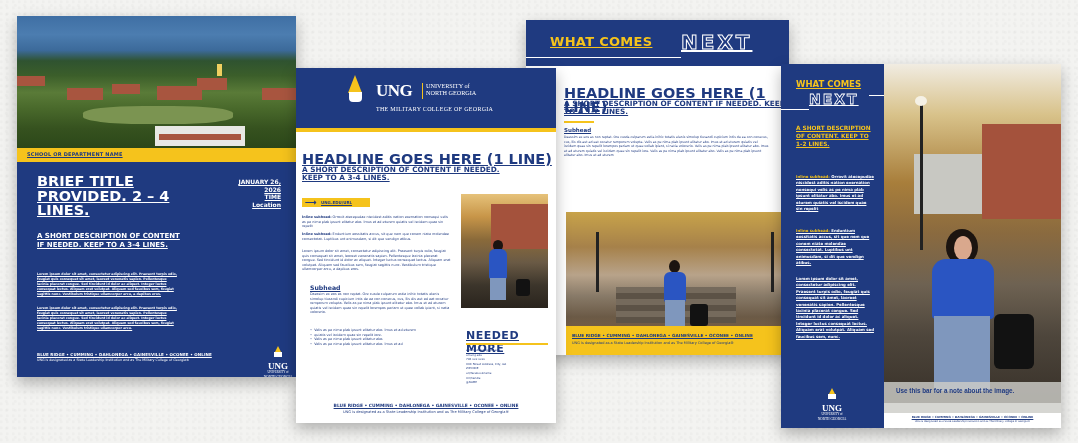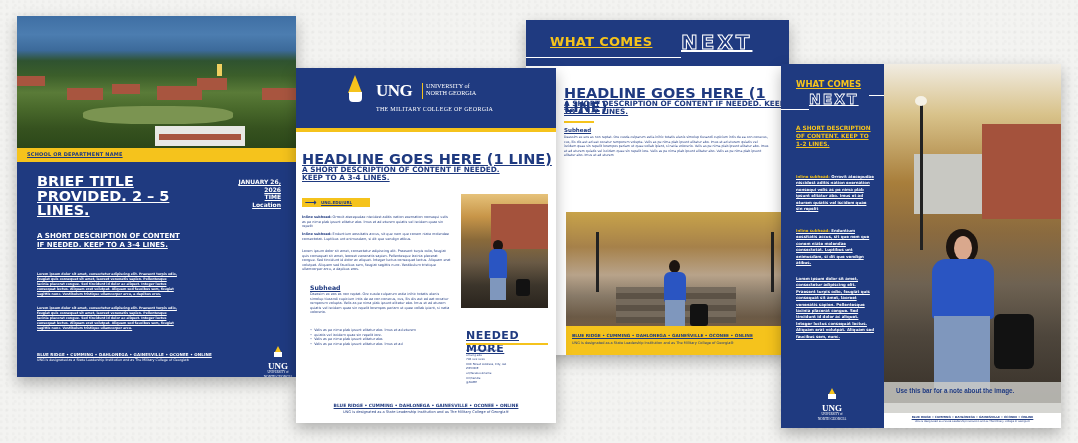--- a/index.html
+++ b/index.html
@@ -146,21 +146,21 @@
     <div class="b" style="left:180px;top:62px;width:30px;height:12px;"></div>
     <div class="b" style="left:245px;top:72px;width:34px;height:12px;"></div>
     <div class="lawn"></div>
     <div class="spire"></div>
     <div class="w" style="left:138px;top:110px;width:90px;height:20px;"></div>
     <div class="b" style="left:142px;top:118px;width:82px;height:6px;"></div>
   </div>
   <div class="dept-bar">
     <span class="hv">SCHOOL OR DEPARTMENT NAME</span>
   </div>
-  <div class="title hv">BRIEF TITLE PROVIDED. 2 – 5 LINES.</div>
+  <div class="title hv">BRIEF TITLE PROVIDED. 2 – 4 LINES.</div>
   <div class="date hv">
     <div>JANUARY 26,</div>
     <div>2026</div>
     <div>TIME</div>
     <div>Location</div>
   </div>
   <div class="desc hv">A SHORT DESCRIPTION OF CONTENT IF NEEDED. KEEP TO A 3-4 LINES.</div>
   <div class="lorem l1 hv">Lorem ipsum dolor sit amet, consectetur adipiscing elit. Praesent turpis odio, feugiat quis consequat sit amet, laoreet venenatis sapien. Pellentesque lacinia placerat congue. Sed tincidunt id dolor ac aliquet. Integer luctus consequat lectus. Aliquam erat volutpat. Aliquam sed faucibus sem, feugiat sagittis nunc. Vestibulum tristique ullamcorper arcu, a dapibus eros.</div>
   <div class="lorem l2 hv">Lorem ipsum dolor sit amet, consectetur adipiscing elit. Praesent turpis odio, feugiat quis consequat sit amet, laoreet venenatis sapien. Pellentesque lacinia placerat congue. Sed tincidunt id dolor ac aliquet. Integer luctus consequat lectus. Aliquam erat volutpat. Aliquam sed faucibus sem, feugiat sagittis nunc. Vestibulum tristique ullamcorper arcu.</div>
   <div class="campus hv">BLUE RIDGE • CUMMING • DAHLONEGA • GAINESVILLE • OCONEE • ONLINE</div>

